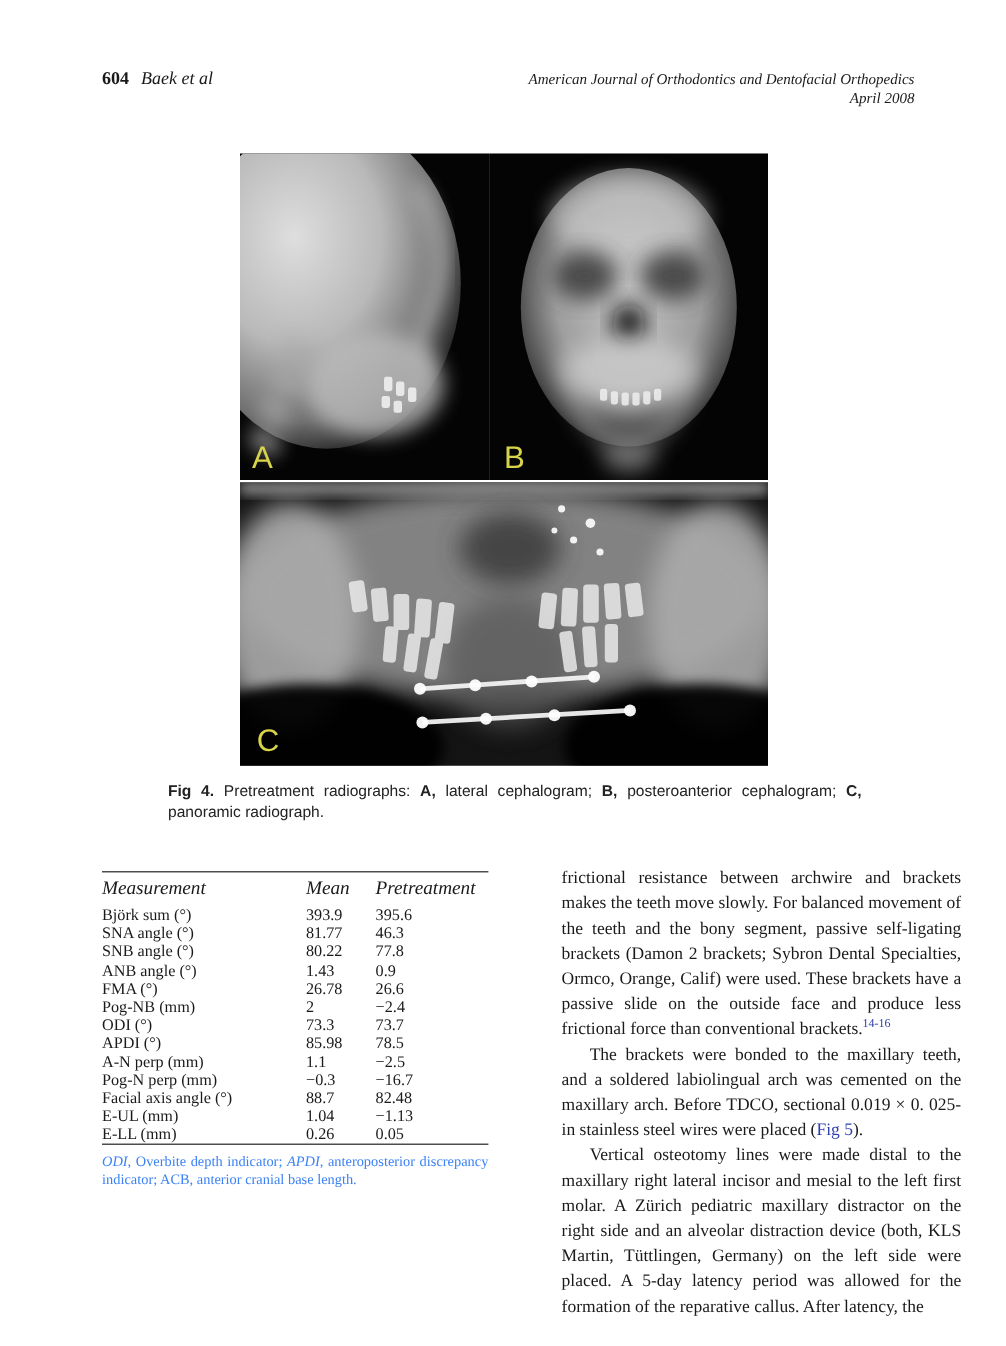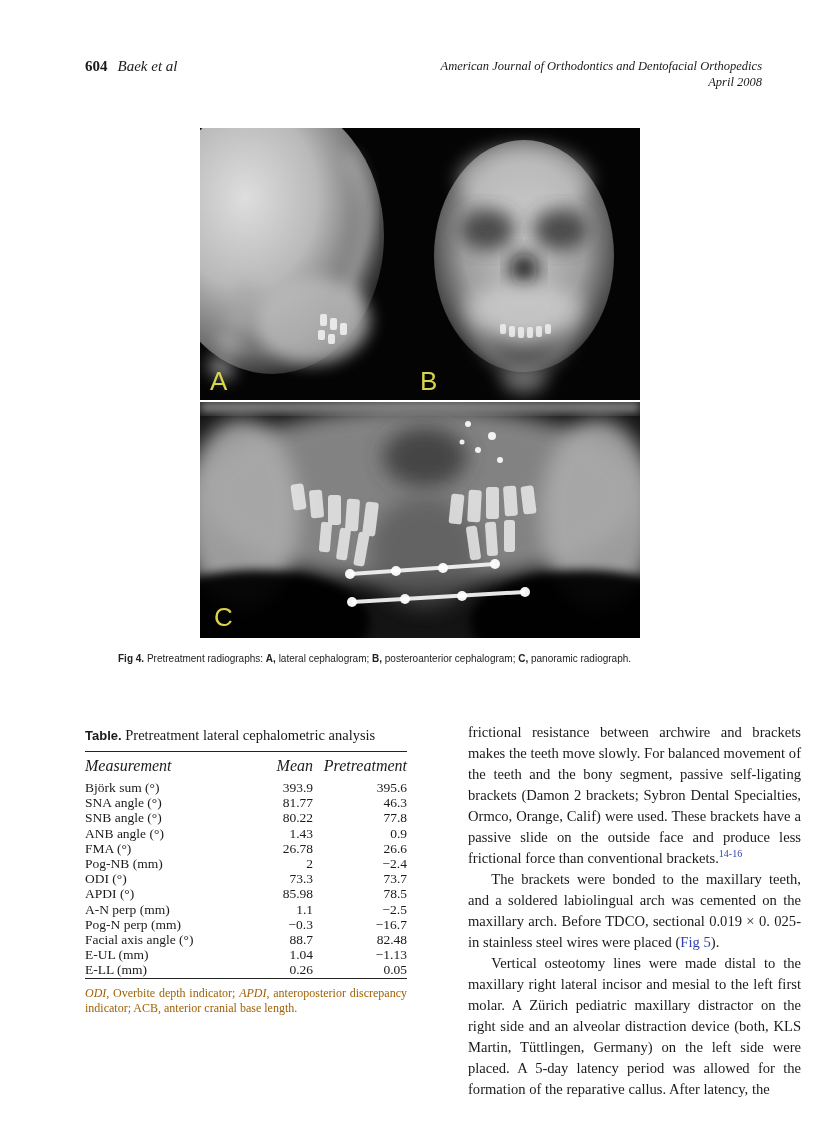--- a/index.html
+++ b/index.html
@@ -23,42 +23,42 @@
   .panel-c{width:440px;height:236px;margin-top:2px;}
   .fig-label{
     position:absolute;font-family:"Liberation Sans",sans-serif;
     font-size:26px;line-height:26px;font-weight:400;
   }
   .label-a{left:10px;bottom:6px;}
   .label-b{left:12px;bottom:6px;}
   .label-c{left:14px;bottom:8px;}
   
   .caption{
-    position:absolute;left:118px;top:650px;width:578px;
-    font-family:"Liberation Sans",sans-serif;font-size:10px;line-height:17.5px;
+    position:absolute;left:140px;top:650px;width:578px;
+    font-family:"Liberation Sans",sans-serif;font-size:13px;line-height:17.5px;
     text-align:justify;color:#222;
   }
   .caption .b{font-weight:bold;}
   
   .left-col{position:absolute;left:85px;top:726px;width:322px;}
   .tbl-title{font-size:14.5px;line-height:18px;padding-bottom:6px;}
   .tbl-title .lbl{font-family:"Liberation Sans",sans-serif;font-weight:bold;font-size:13px;}
   .rule-1{border-top:1.5px solid #222;}
   table.ceph{width:100%;border-collapse:collapse;table-layout:fixed;}
   table.ceph th{
     font-style:italic;font-weight:normal;font-size:16px;
     padding:5px 0 5px 0;text-align:left;margin-left:45px;
   }
-  table.ceph th.num, table.ceph td.num{text-align:right;}
+  table.ceph th.num, table.ceph td.num{text-align:left;}
   table.ceph col.c-measure{width:170px;}
   table.ceph col.c-mean{width:58px;}
   table.ceph col.c-pre{width:94px;}
   table.ceph td{font-size:13.5px;line-height:15.2px;padding:0;white-space:nowrap;}
   .tbl-foot{
-    margin-top:7px;font-size:12px;line-height:15.5px;text-align:justify;color:#a16207;
+    margin-top:7px;font-size:12px;line-height:15.5px;text-align:justify;color:#3b82f6;
   }
   .tbl-foot .i{font-style:italic;}
   
   .right-col{
     position:absolute;left:432px;top:722px;width:333px;
     font-size:14.6px;line-height:21px;text-align:justify;margin-left:36px;
   }
   .right-col p{margin:0;}
   .right-col p.indent{text-indent:1.6em;}
   .ref-sup{font-size:10px;vertical-align:super;line-height:0;text-decoration:none;}
@@ -212,23 +212,20 @@
       </svg>
       <span class="fig-label label-c" style="color: rgb(216, 212, 74);">C</span>
     </div>
   </div>
 
   <div class="caption">
     <span class="b">Fig 4.</span><span> Pretreatment radiographs: </span><span class="b">A,</span><span> lateral cephalogram; </span><span class="b">B,</span><span> posteroanterior cephalogram; </span><span class="b">C,</span><span> panoramic radiograph.</span>
   </div>
 
   <div class="left-col">
-    <div class="tbl-title">
-      <span class="lbl">Table.</span><span> Pretreatment lateral cephalometric analysis</span>
-    </div>
     <div class="rule-1"></div>
     <table class="ceph">
       <colgroup>
           <col class="c-measure">
           <col class="c-mean">
           <col class="c-pre">
         </colgroup>
       <thead>
         <tr>
           <th>Measurement</th>

